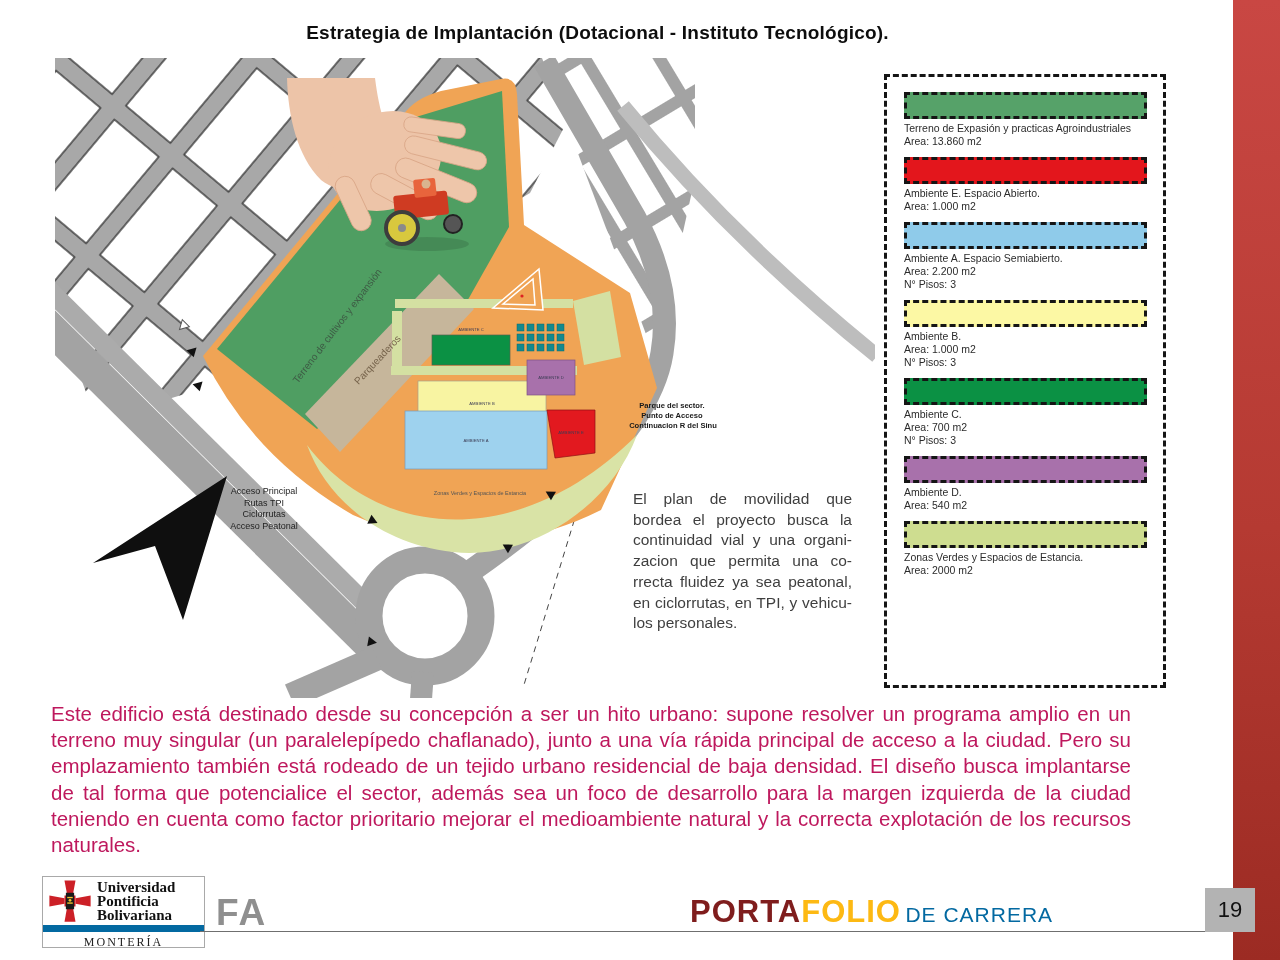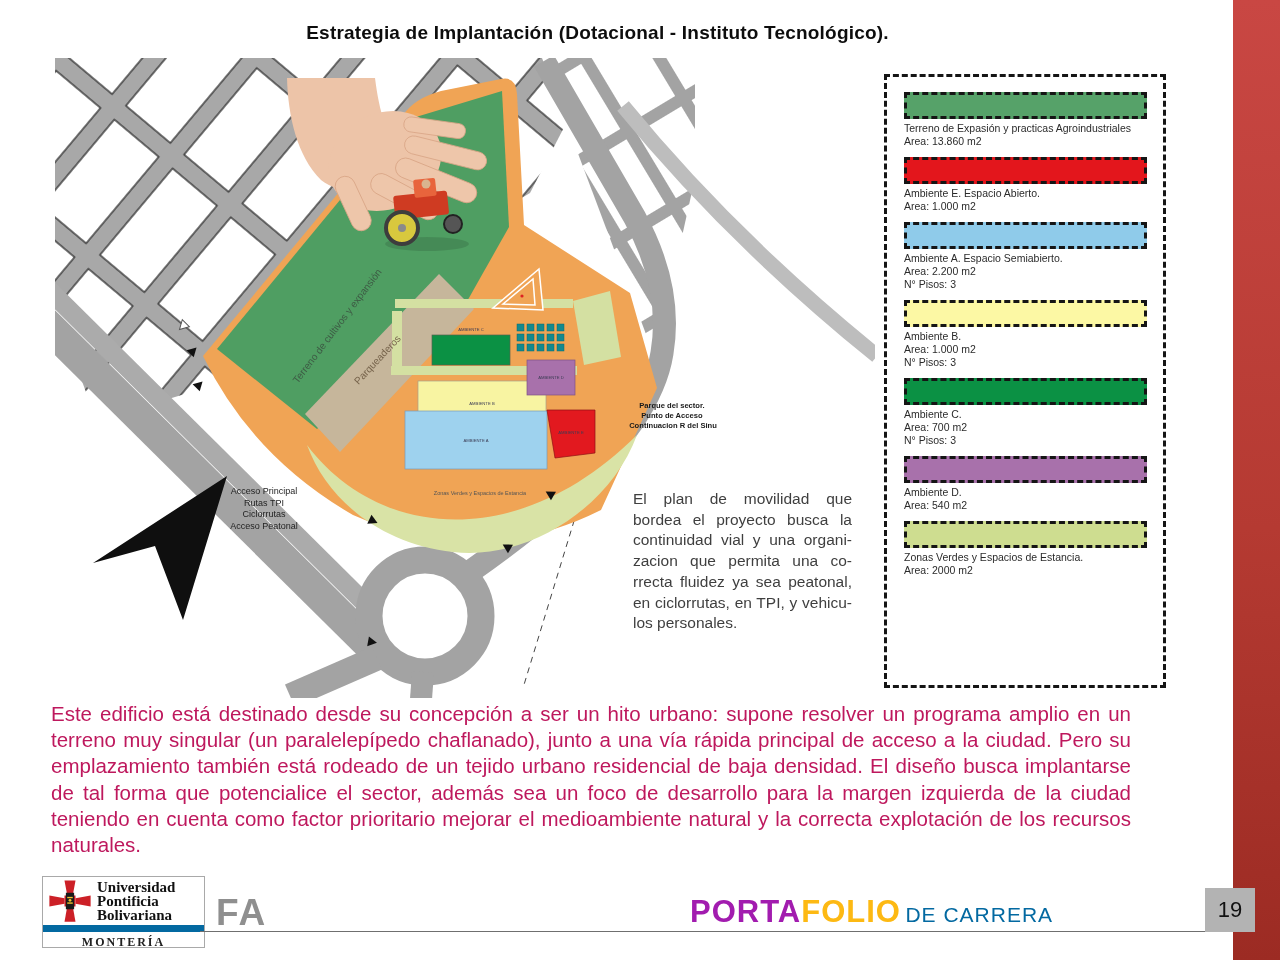--- a/index.html
+++ b/index.html
@@ -26,25 +26,25 @@
   .body-text{left:51px;top:701px;width:1080px;font-size:20.5px;line-height:26.2px;
              color:#be185d;text-align:justify}
 
   
   .logo-box{left:42px;top:876px;width:163px;height:72px;border:1px solid #a9a9a9;
             background:#fff;display:flex;flex-direction:column;box-sizing:border-box}
   .logo-top{flex:1;display:flex;align-items:center;border-bottom:7px solid #0369a1;padding:2px 4px}
   .logo-names{font-family:"Liberation Serif",serif;font-weight:bold;font-size:15px;
               line-height:14px;color:#111;margin-left:4px}
   .logo-city{height:20px;text-align:center;font-family:"Liberation Serif",serif;
-             font-weight:bold;font-size:12px;letter-spacing:2px;color:#222;line-height:20px}
+             font-weight:normal;font-size:12px;letter-spacing:2px;color:#222;line-height:20px}
   .fa{left:216px;top:892px;font-size:37px;font-weight:bold;color:#8f8f8f;letter-spacing:2px}
   .footer-line{left:200px;top:931px;width:1006px;height:1px;background:#6f6f6f}
   .portfolio{left:690px;top:894px;white-space:nowrap}
-  .pf-a{font-size:31px;font-weight:bold;color:#a21caf;letter-spacing:1px}
+  .pf-a{font-size:31px;font-weight:bold;color:#7f1d1d;letter-spacing:1px}
   .pf-b{font-size:31px;font-weight:bold;color:#fdb913;letter-spacing:1px}
   .pf-c{font-size:21px;font-weight:normal;color:#0369a1;letter-spacing:1px}
   .page-box{left:1205px;top:888px;width:50px;height:44px;background:#b3b3b3;
             display:flex;align-items:center;justify-content:center;
             font-size:22px;color:#111;z-index:5}
   .red-bar{right:0;top:0;width:47px;height:960px;
            background:linear-gradient(180deg,#c94743 0%,#b53a32 55%,#9c2b23 100%);z-index:4}
 </style>
 </head>
 <body>

